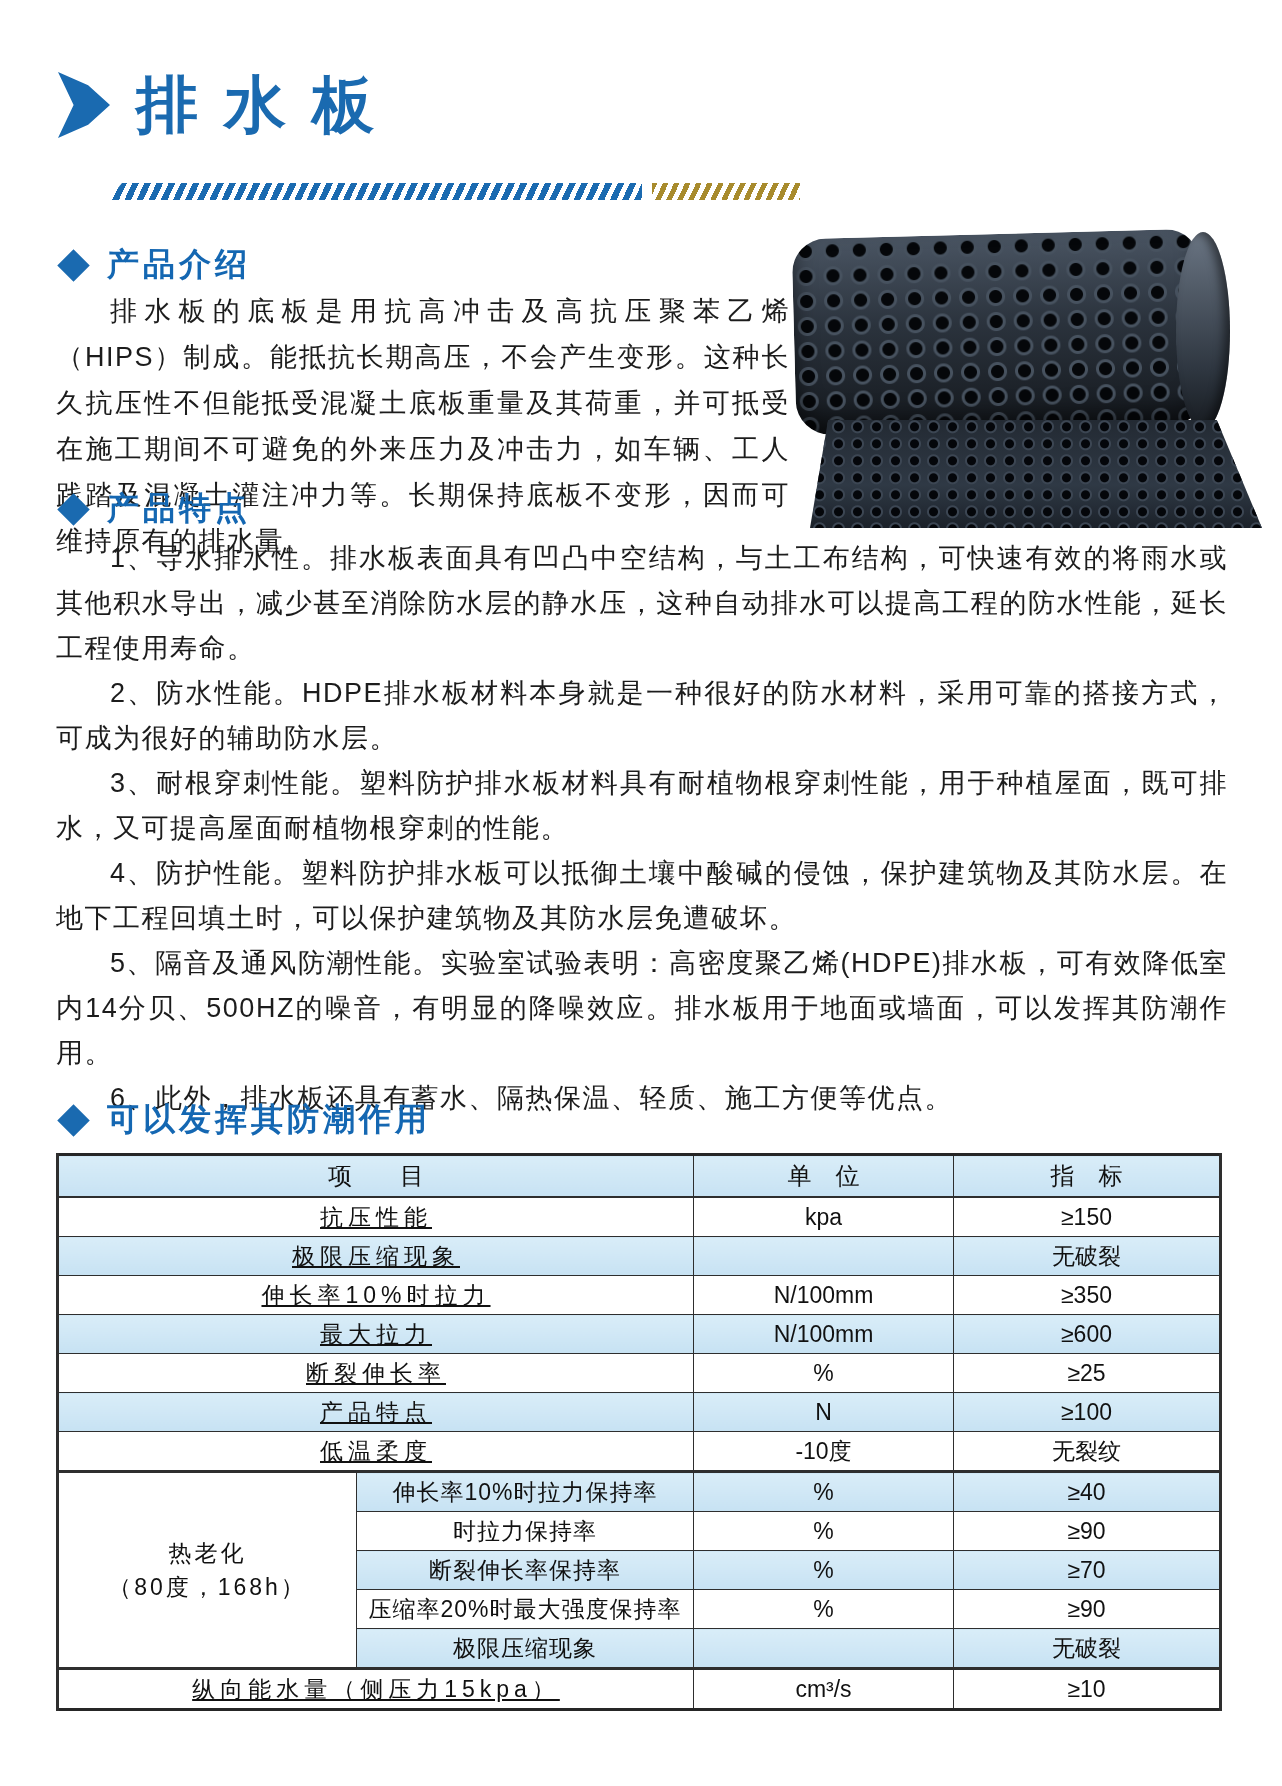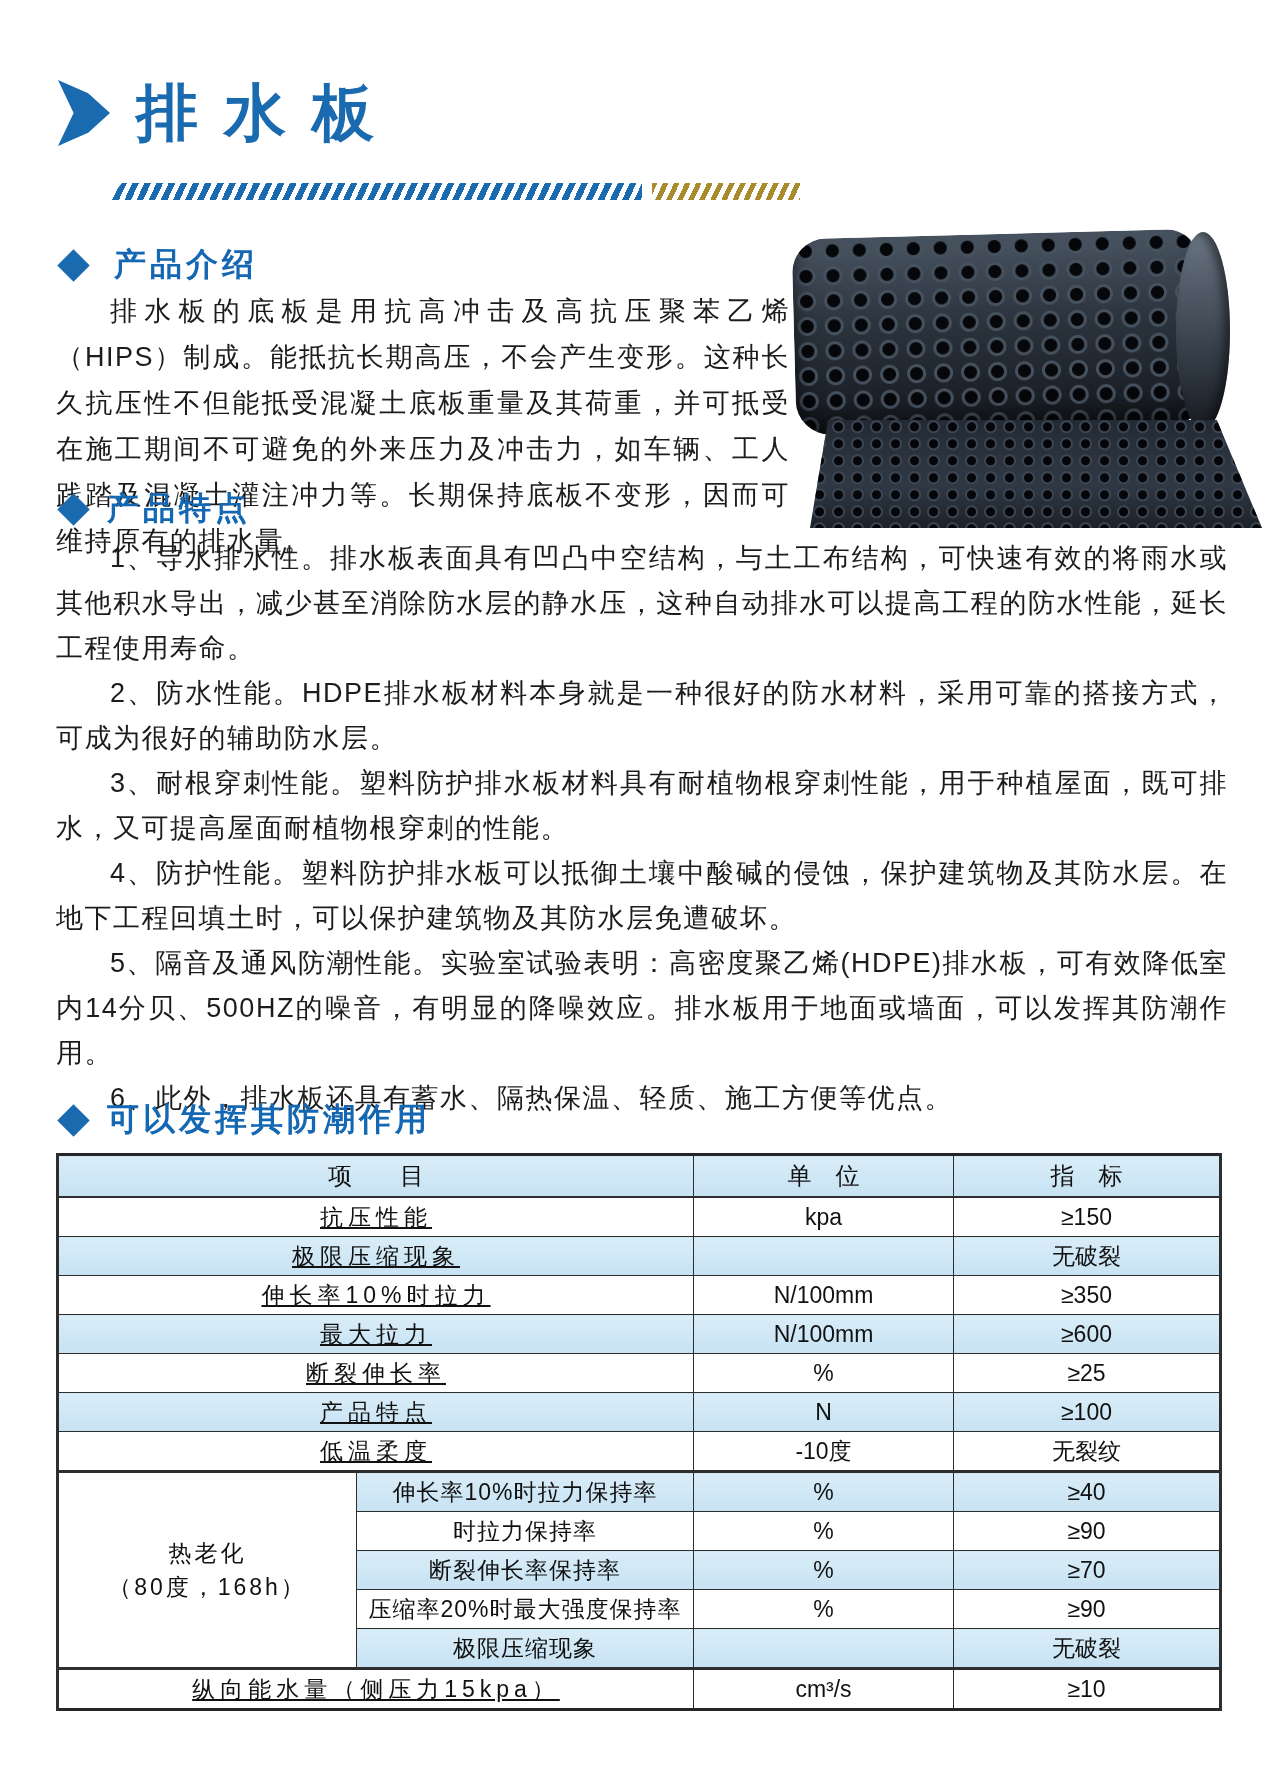--- a/index.html
+++ b/index.html
@@ -7,21 +7,21 @@
     position:relative;
     width:1282px;height:1786px;
     background:#ffffff;
     font-family:"Liberation Sans","DejaVu Sans",sans-serif;
     color:#1a1a1a;
     overflow:hidden;
   }
 
   
   .title-row{
-    position:absolute;left:58px;top:80px;
+    position:absolute;left:58px;top:72px;
     display:flex;align-items:center;
   }
   .chevron{
     width:52px;height:66px;margin-right:26px;
     background:#1a6ab0;
     clip-path:polygon(0 0,58% 20%,100% 50%,58% 80%,0 100%,30% 50%);
   }
   .page-title{
     font-size:62px;font-weight:bold;color:#1a6ab0;
     letter-spacing:0.42em;line-height:1;
@@ -44,21 +44,21 @@
   .sec-head{display:flex;align-items:center;position:relative;}
   .diamond{
     width:23px;height:23px;background:#1a6ab0;
     transform:rotate(45deg);margin:0 22px 0 4px;flex:0 0 auto;
   }
   .sec-head .txt{
     font-size:32px;font-weight:bold;color:#1467b2;letter-spacing:4px;
   }
 
   
-  .intro-head{position:absolute;left:58px;top:243px;gap:7px;}
+  .intro-head{position:absolute;left:58px;top:243px;}
   .intro-body{
     position:absolute;left:56px;top:288px;width:734px;
     font-size:27px;line-height:46px;letter-spacing:1.5px;
     text-align:justify;text-indent:2em;color:#1c1c1c;
   }
 
   
   .photo{position:absolute;left:792px;top:222px;width:480px;height:308px;background:#ffffff;}
   .roll{
     position:absolute;left:2px;top:12px;width:408px;height:196px;

